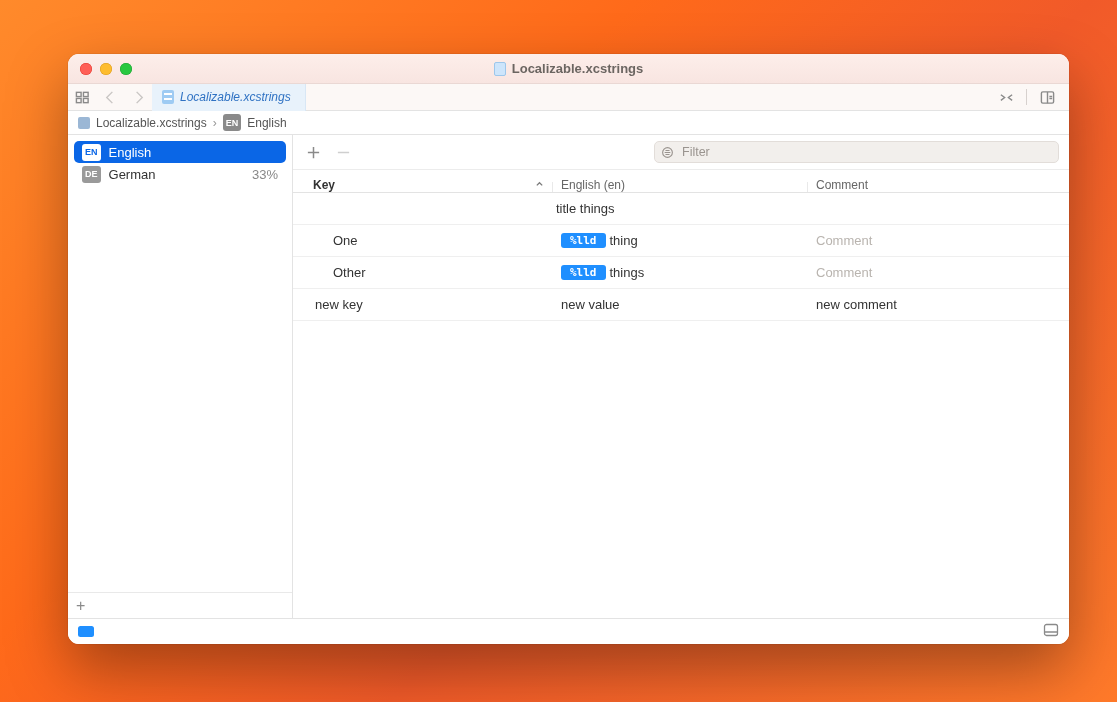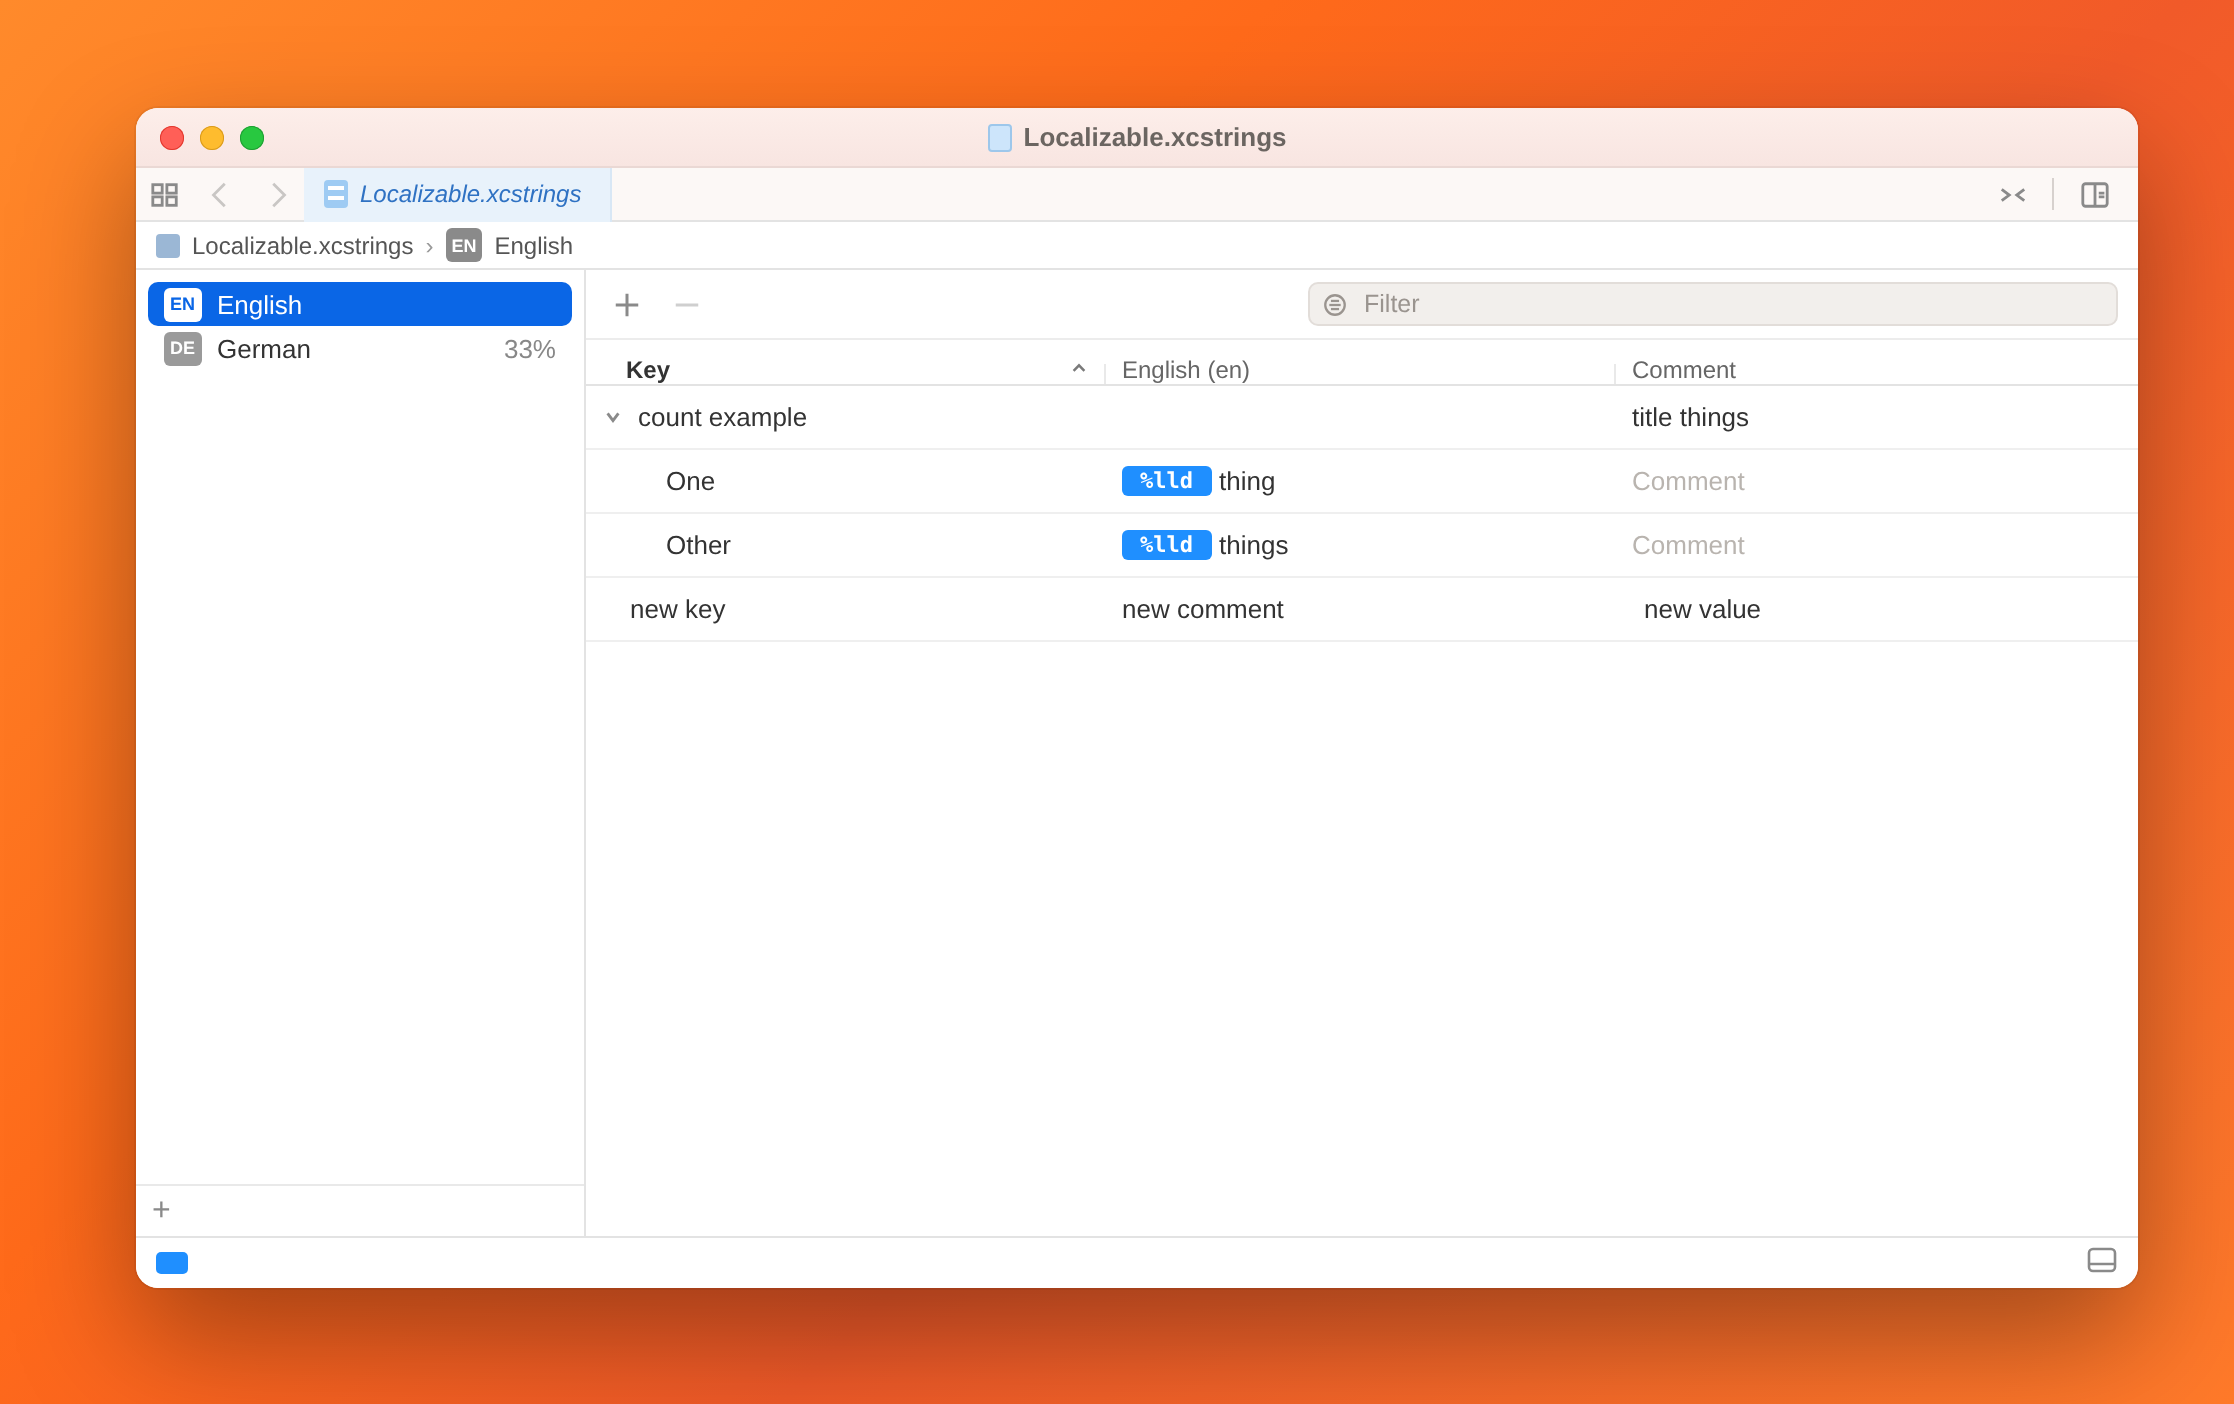--- a/index.html
+++ b/index.html
@@ -293,28 +293,20 @@
         <div class="th val">
           <span>English (en)</span>
         </div>
         <div class="th com">
           <span>Comment</span>
         </div>
       </div>
 
       <div class="rows" id="rows">
           <div class="row">
-            <div class="cell key">
-              <span class="disclosure">
-                <svg width="9" height="9" viewBox="0 0 10 10" fill="none" stroke="#8a8a8a" stroke-width="1.6">
-                  <polyline points="2,3 5,7 8,3"></polyline>
-                </svg>
-              </span>
-              <span>count example</span>
-            </div>
             <div class="cell val"></div>
             <div class="cell com"><span>title things</span></div>
           </div>
           <div class="row">
             <div class="cell key child">
               <span>One</span>
             </div>
             <div class="cell val">
               <span class="token">%lld</span>
               <span> thing</span>
@@ -328,24 +320,24 @@
             <div class="cell val">
               <span class="token">%lld</span>
               <span> things</span>
             </div>
             <div class="cell com"><span class="placeholder-text">Comment</span></div>
           </div>
           <div class="row">
             <div class="cell key">
               <span>new key</span>
             </div>
-            <div class="cell com"><span>new comment</span></div>
             <div class="cell val">
               <span>new value</span>
             </div>
+            <div class="cell com"><span>new comment</span></div>
           </div>
         </div>
     </div>
   </div>
 
   <div class="statusbar">
     <div class="status-left-chip"></div>
     <div class="status-right">
       <svg width="16" height="14" viewBox="0 0 16 14" fill="none" stroke="#8a8a8a" stroke-width="1.3">
           <rect x="1.5" y="1.5" width="13" height="11" rx="2"></rect>

